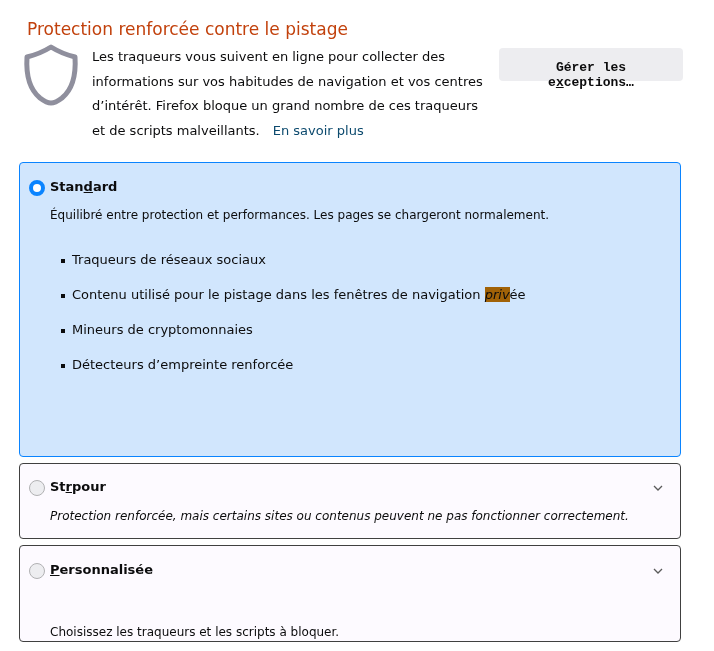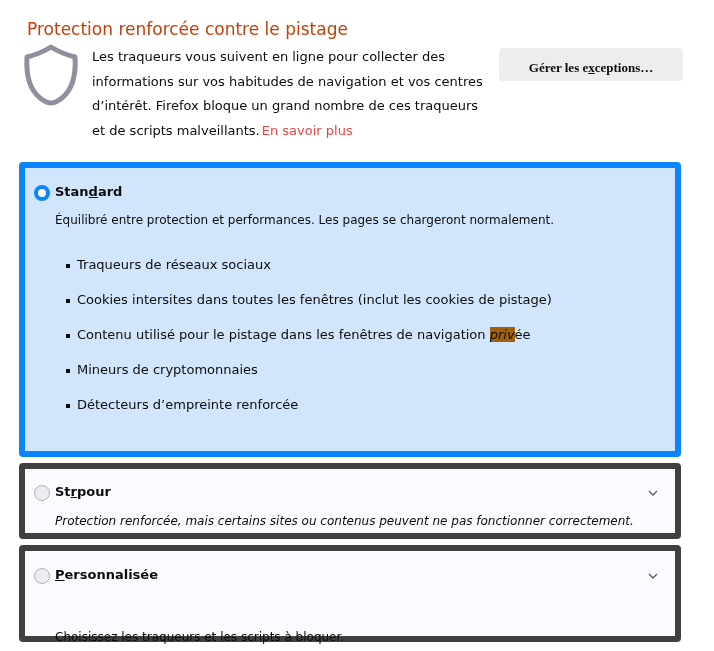--- a/index.html
+++ b/index.html
@@ -10,33 +10,33 @@
   }
   .title {
     position: absolute; left: 18px; top: 10px;
     font-size: 17px; font-weight: normal; color: #c2410c; margin: 9px;
   }
   .shield { position: absolute; left: 22px; top: 43px; width: 58px; height: 64px; }
   .desc {
     position: absolute; left: 92px; top: 45px; width: 400px;
     font-size: 13px; line-height: 24.7px; color: #0c0c0d;
   }
-  .desc a { color: #ef4444; text-decoration: none; margin-left: 2px; cursor: pointer; }
+  .desc a { color: #0c4a6e; text-decoration: none; margin-left: 13px; cursor: pointer; }
   .btn-exceptions {
     position: absolute; left: 499px; top: 48px; width: 184px; height: 33px;
     background: #ededf0; border: none; border-radius: 4px;
-    font-family: Liberation Serif, serif;
+    font-family: Liberation Mono, monospace;
     font-size: 13px; font-weight: bold; color: #0c0c0d; cursor: pointer;
     padding: 12px;
   }
   .u { text-decoration: underline; }
 
   .card {
     position: absolute; left: 19px; width: 662px; box-sizing: border-box;
-    border: 6px solid #404040; border-radius: 4px; background: #fdfaff;
+    border: 1px solid #404040; border-radius: 4px; background: #fdfaff;
   }
   .card.selected { background: #d1e6fd; border-color: #0a84ff; }
   .card-standard { top: 162px; height: 295px; }
   .card-strict { top: 463px; height: 76px; }
   .card-custom { top: 545px; height: 97px; }
 
   .radio {
     position: absolute; left: 9px; width: 16px; height: 16px; box-sizing: border-box;
     border-radius: 50%; border: 1px solid #b1b1b3; background: #ededf0;
   }
@@ -69,21 +69,20 @@
 </div>
 
 <button class="btn-exceptions"><span>Gérer les e</span><span class="u">x</span><span>ceptions…</span></button>
 
 <div class="card card-standard selected">
   <div class="radio checked" style="top:17px;"></div>
   <div class="card-label" style="top:16px;"><span>Stan</span><span class="u">d</span><span>ard</span></div>
   <div class="card-desc" style="top:45px;">Équilibré entre protection et performances. Les pages se chargeront normalement.</div>
   <ul class="block-list">
     <li>Traqueurs de réseaux sociaux</li>
-    <li>Cookies intersites dans toutes les fenêtres (inclut les cookies de pistage)</li>
     <li><span>Contenu utilisé pour le pistage dans les fenêtres de navigation </span><span class="hl">priv</span><span>ée</span></li>
     <li>Mineurs de cryptomonnaies</li>
     <li>Détecteurs d’empreinte renforcée</li>
   </ul>
 </div>
 
 <div class="card card-strict">
   <div class="radio" style="top:16px;"></div>
   <div class="card-label" style="top:15px;"><span>St</span><span class="u">r</span><span>pour</span></div>
   <svg class="chev" style="top:21px;" viewBox="0 0 10 6">

